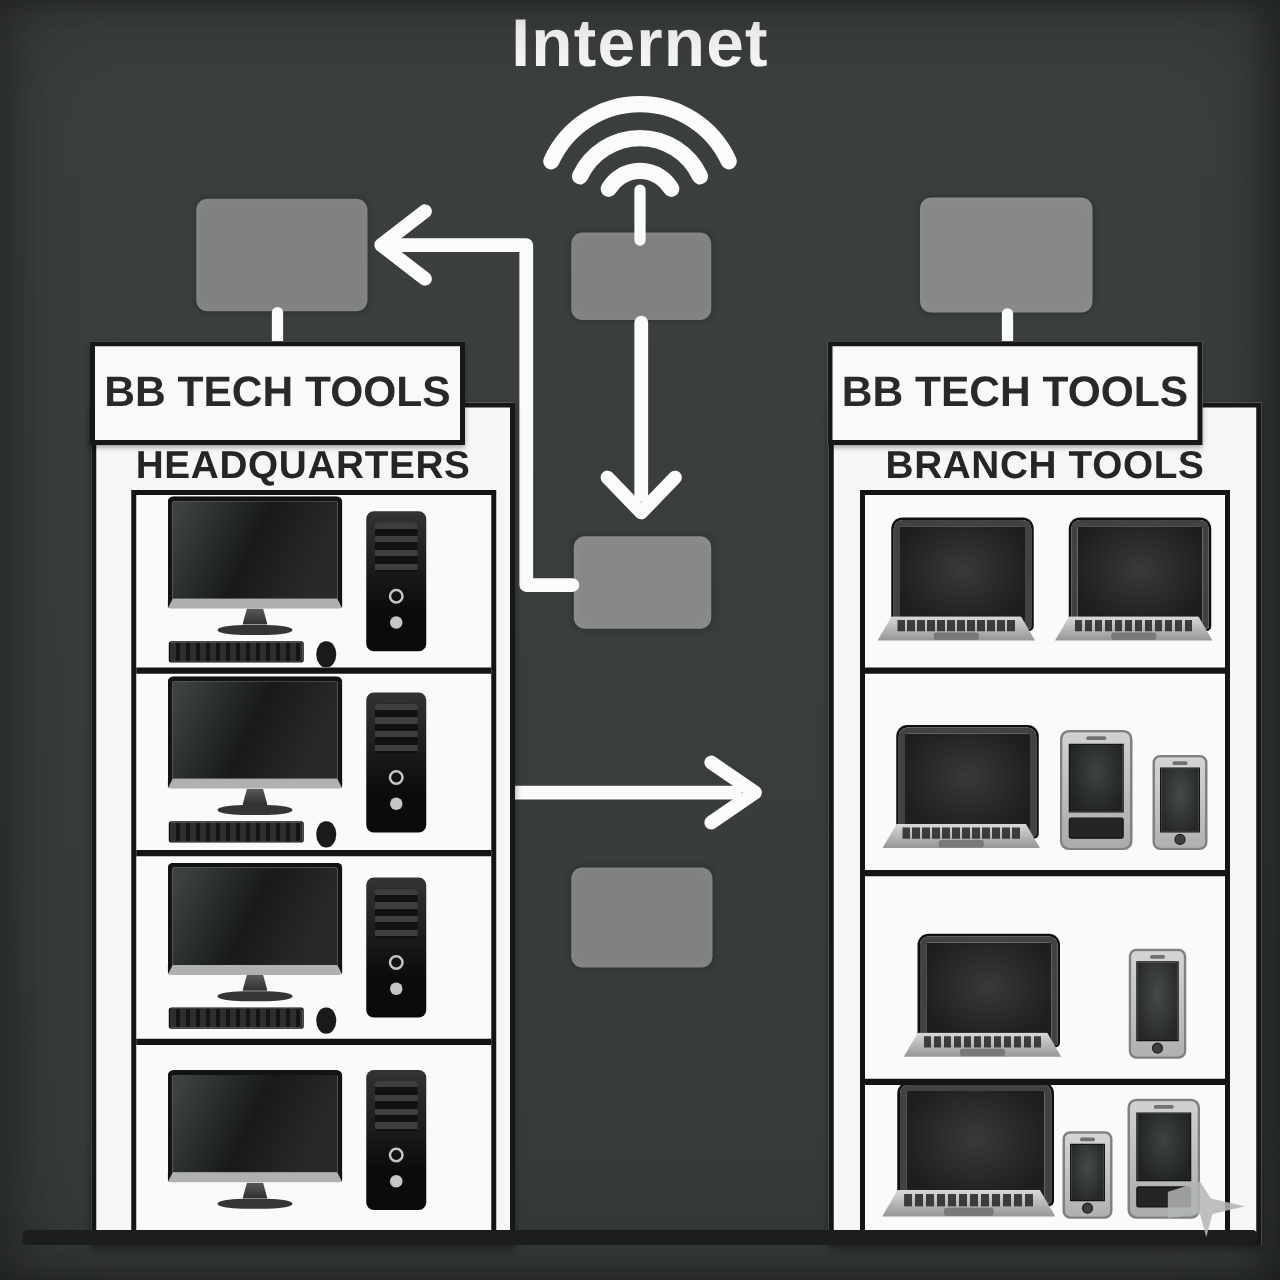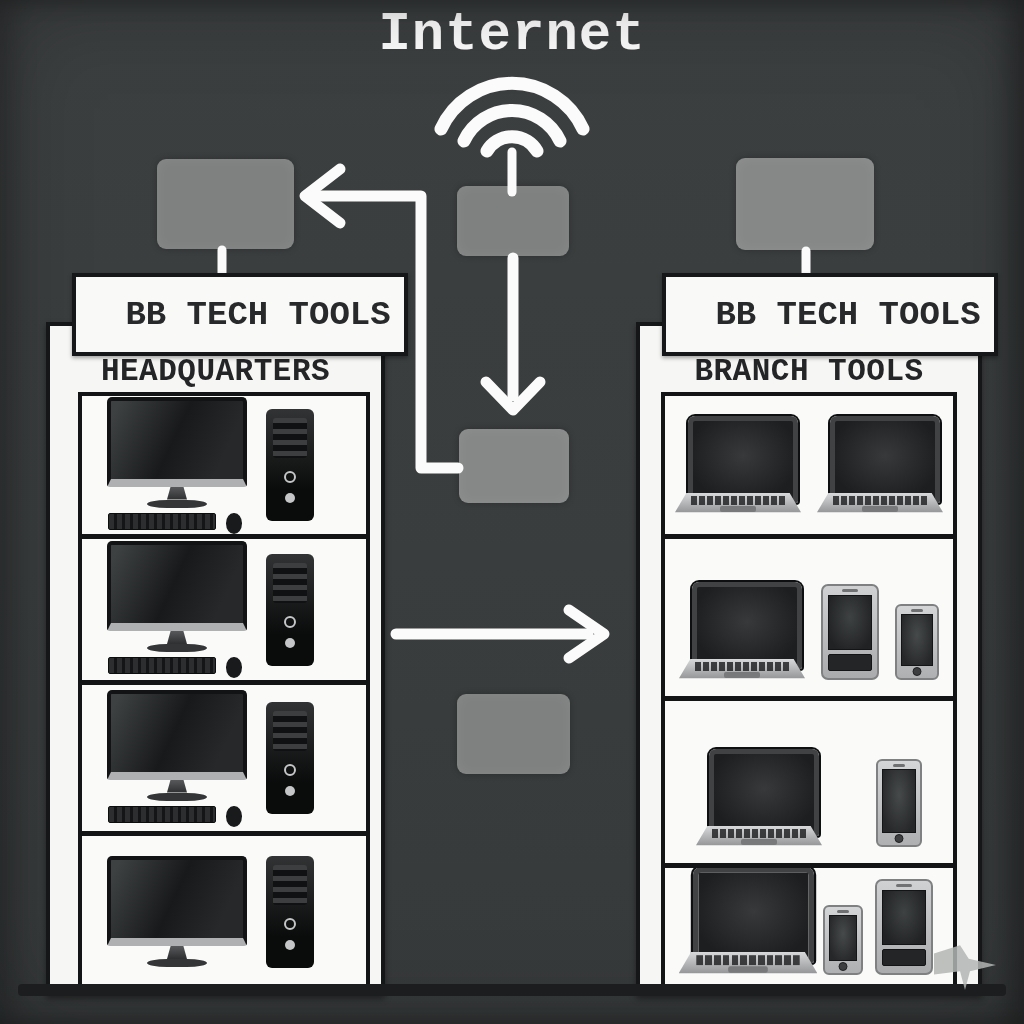--- a/index.html
+++ b/index.html
@@ -1,32 +1,32 @@
 <!DOCTYPE html>
 <html><head>
 <meta charset="utf-8">
 <style>
   html,body{margin:0;padding:0;background:#2c2e2f;}
   .stage{position:relative;width:1024px;height:1024px;overflow:hidden;
     background:linear-gradient(180deg,#3c3f40 0%,#3a3d3e 55%,#373a3b 100%);
-    font-family:Liberation Mono, monospace;}
+    font-family:Liberation Sans, sans-serif;}
   .stage::after{content:"";position:absolute;inset:0;pointer-events:none;
     box-shadow:inset 0 0 90px rgba(0,0,0,.28), inset -16px 0 22px rgba(0,0,0,.25), inset 16px 0 22px rgba(0,0,0,.15);}
   .title{position:absolute;top:4px;left:0;width:100%;text-align:center;
     color:#fdfdfd;font-size:54px;font-weight:700;letter-spacing:1px;}
   svg.wires{position:absolute;left:0;top:0;z-index:3;}
   .node{position:absolute;background:#7e8180;border-radius:9px;z-index:2;
     box-shadow:inset 0 0 14px rgba(255,255,255,.07), 0 0 6px rgba(0,0,0,.25);}
   .node.lighter{background:#858887;}
   .sign{position:absolute;z-index:5;background:#f9f9f8;border:4px solid #161718;
     display:flex;align-items:center;justify-content:center;
     color:#28292a;font-size:34px;font-weight:800;letter-spacing:0px;white-space:nowrap;
-    box-shadow:0 2px 4px rgba(0,0,0,.35);padding-left:36px;}
+    box-shadow:0 2px 4px rgba(0,0,0,.35);}
   .building{position:absolute;z-index:4;background:#f6f6f5;border:4px solid #151617;
-    box-shadow:0 3px 6px rgba(0,0,0,.4);}
+    box-shadow:0 3px 6px rgba(0,0,0,.4);margin-left:27px;}
   .bname{position:absolute;top:28px;left:0;right:0;text-align:center;
     color:#242526;font-size:31px;font-weight:800;letter-spacing:.5px;}
   .shelf{position:absolute;top:66px;bottom:1px;border:4px solid #131415;
     display:flex;flex-direction:column;background:#fafaf9;}
   .hq .shelf{left:28px;right:11px;}
   .branch .shelf{left:21px;right:21px;}
   .srow{display:flex;align-items:center;justify-content:center;gap:16px;
     border-bottom:5px solid #131415;overflow:hidden;}
   .srow:nth-child(1){flex:0 0 138px;}
   .srow:nth-child(2){flex:0 0 141px;}

